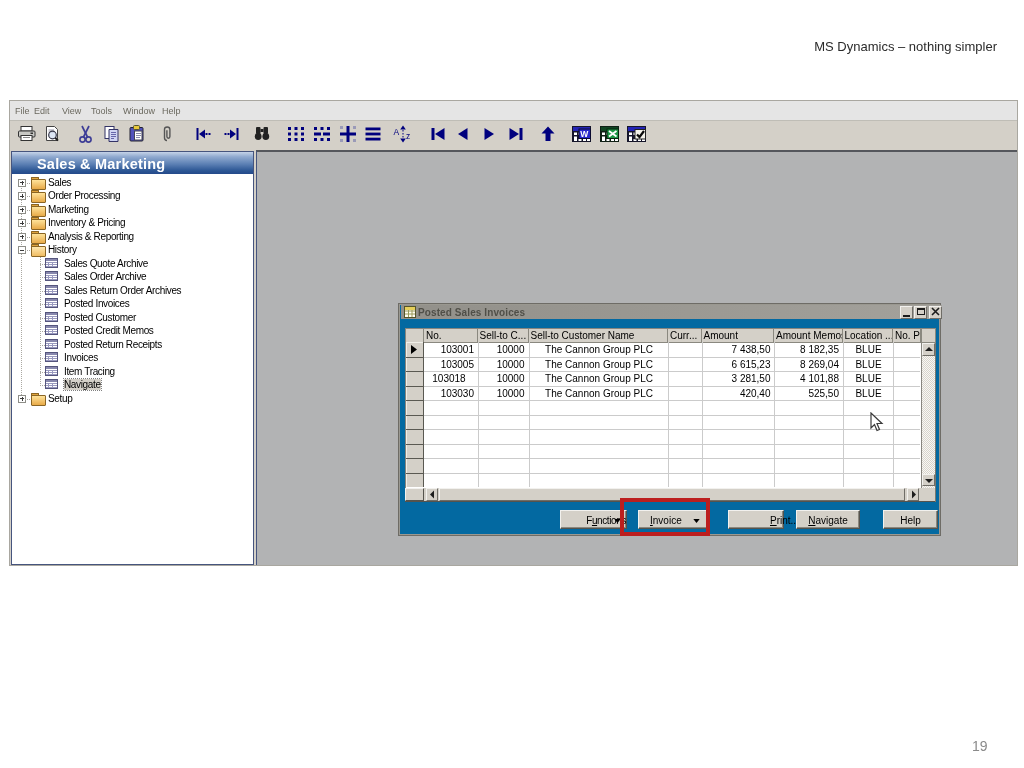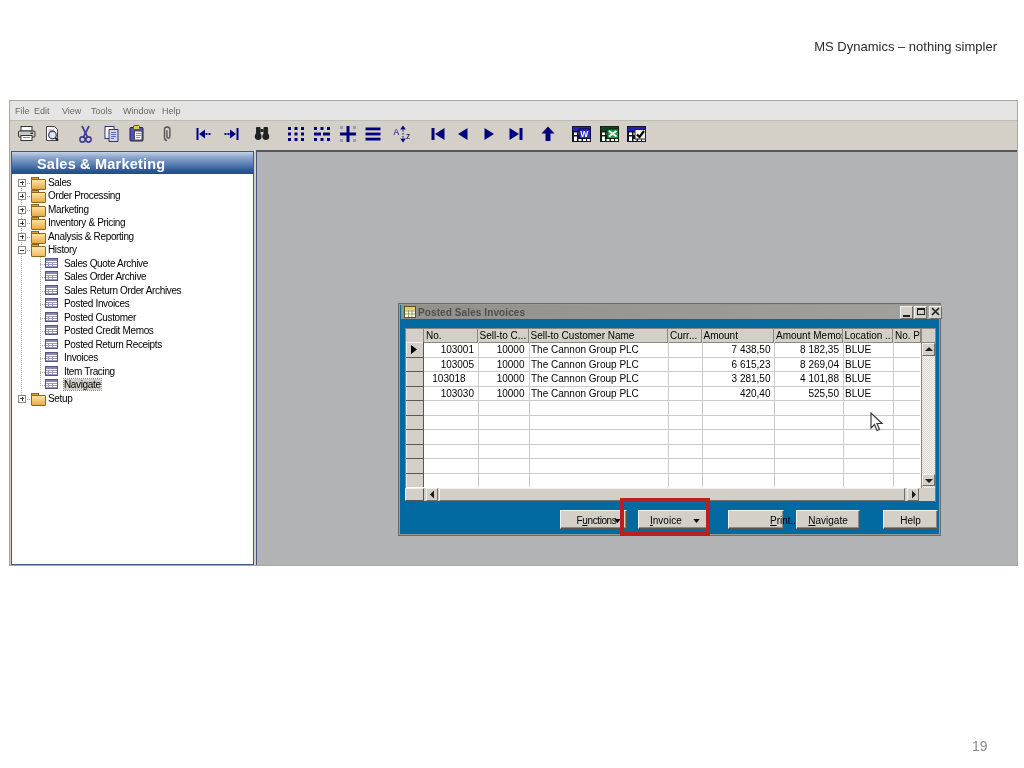--- a/index.html
+++ b/index.html
@@ -37,21 +37,21 @@
       background:linear-gradient(180deg,#9a9ac0 0 1px, transparent 1px 2px, #9a9ac0 2px 3px, transparent 3px 4px, #9a9ac0 4px 5px),
       linear-gradient(90deg, transparent 0 2px, #9a9ac0 2px 3px, transparent 3px 6px, #9a9ac0 6px 7px, transparent 7px); }
   
   #win { position:absolute; left:380px; top:202px; width:543px; height:233px; background:#0369a1; border:1px solid #6e6c66; box-shadow: 0 0 0 1px #9a9890 inset; margin-left: 8px; }
   #wtitle { position:absolute; left:2px; top:1px; width:541px; height:14px; background:linear-gradient(90deg,#92908a,#a3a19b); }
   #wtitle .txt { position:absolute; left:17px; top:2px; font-size:10px; font-weight:bold; color:#504f48; letter-spacing:0.1px; }
   .wbtn { position:absolute; width:13px; height:13px; background:#d4d0c8; border:1px solid; border-color:#f2f1ee #6f6d67 #6f6d67 #f2f1ee; font-size:8px; text-align:center; line-height:9px; color:#1c1c1c; font-family:"Liberation Mono", monospace; }
   
   #grid { position:absolute; left:6px; top:24px; width:517px; height:160px; background:#fff; border:1px solid #87857e; border-bottom:none; }
   .hcell { position:absolute; top:0; height:14px; background:#d4d0c8; border-right:1px solid #8a887f; border-bottom:1px solid #8a887f; font-size:10px; padding:1px 2px 0 2px; color:#000; overflow:hidden; white-space:nowrap; }
-  .cell { position:absolute; font-size:10px; color:#000; white-space:nowrap; overflow:hidden; padding-top:1px; }
+  .cell { position:absolute; font-size:10px; color:#000; white-space:nowrap; overflow:hidden; padding-top:1px;text-align:center; }
   .num { text-align:right; }
   .gridv { position:absolute; width:1px; background:#cbcbcb; }
   .gridh { position:absolute; height:1px; background:#cbcbcb; }
   
   .sbtn { position:absolute; background:#d4d0c8; border:1px solid; border-color:#f2f1ee #6f6d67 #6f6d67 #f2f1ee; } .sbtn svg { display:block; margin:0 auto; }
   
   .btn { position:absolute; height:19px; background:#d4d0c8; border:1px solid; border-color:#f2f1ee #55534d #55534d #f2f1ee; box-shadow:-1px -1px 0 #8a887f inset; font-size:10px; color:#000; text-align:center; padding-top:4px; }
   .btn u { text-decoration:underline; }
   #redbox { position:absolute; left:620px; top:498px; width:90px; height:38px; border:4px solid #bc1f1f; }
 </style>
@@ -349,21 +349,21 @@
         </div>
       <div class="sbtn" style="left:34px;top:0;width:466px;height:13px;"></div>
       <div class="sbtn" style="left:502px;top:0;width:12px;height:13px;">
           <svg width="11" height="11" viewBox="0 0 11 11">
             <path d="M8 5.5 L4 1.5 L4 9.5 Z" fill="#1c1c1c"></path>
           </svg>
         </div>
     </div>
     <div style="position:absolute;left:536px;top:24px;width:1px;height:174px;background:#7a786f;"></div>
     <div style="position:absolute;left:522px;top:24px;width:15px;height:15px;background:#d4d0c8;border:1px solid #8a887f;"></div>
-    <div class="btn" style="left:161px;top:206px;width:67px;text-align:center;padding-left:6px;letter-spacing:-0.4px;">F<u>u</u>nctions<svg style="position:absolute;right:5px;top:8px;" width="7" height="4" viewBox="0 0 8 5">
+    <div class="btn" style="left:161px;top:206px;width:67px;text-align:right;padding-left:6px;letter-spacing:-0.4px;">F<u>u</u>nctions<svg style="position:absolute;right:5px;top:8px;" width="7" height="4" viewBox="0 0 8 5">
           <path d="M0 0 L8 0 L4 5 Z" fill="#000"></path>
         </svg></div>
     <div class="btn" style="left:239px;top:206px;width:70px;text-align:left;padding-left:11px;"><u>I</u>nvoice<svg style="position:absolute;right:7px;top:8px;" width="7" height="4" viewBox="0 0 8 5">
           <path d="M0 0 L8 0 L4 5 Z" fill="#000"></path>
         </svg></div>
     <div class="btn" style="left:329px;top:206px;width:56px;padding-left:41px;"><u>P</u>rint...</div>
     <div class="btn" style="left:397px;top:206px;width:64px;"><u>N</u>avigate</div>
     <div class="btn" style="left:484px;top:206px;width:55px;">Help</div>
   </div>
   <div id="navpane">

